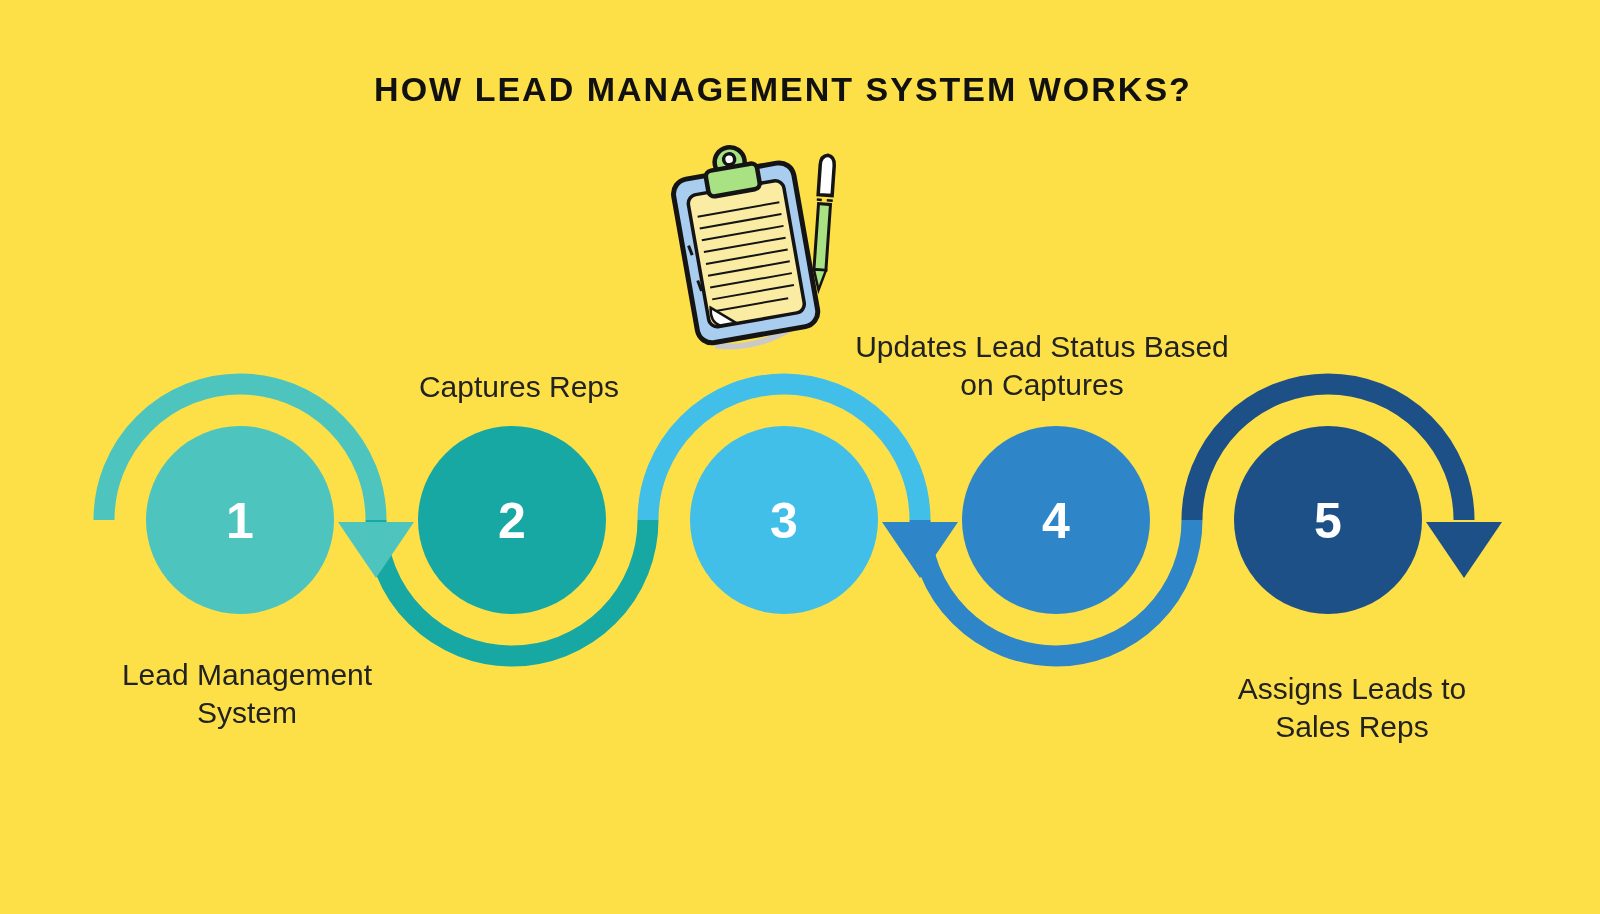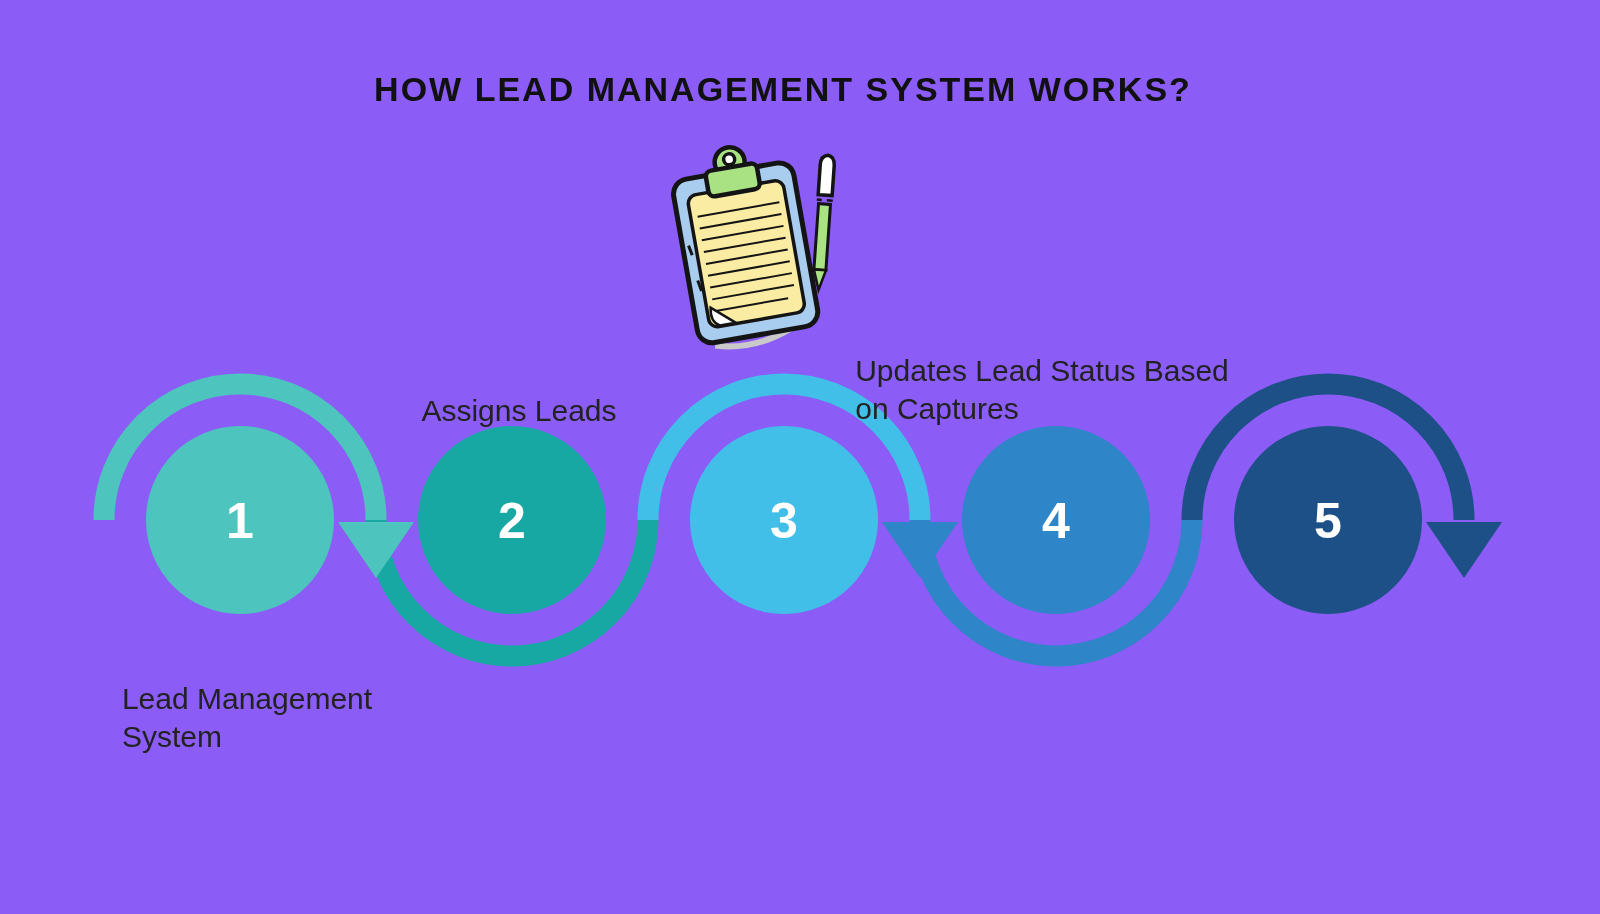--- a/index.html
+++ b/index.html
@@ -1,28 +1,28 @@
 <!DOCTYPE html>
 <html><head>
 <meta charset="utf-8">
 <style>
   html,body{margin:0;padding:0;background:#ffffff;}
   #canvas{
-    position:relative;width:1600px;height:914px;background:#8b5cf6;overflow:hidden;
+    position:relative;width:1600px;height:914px;background:#fde047;overflow:hidden;
     font-family:"Liberation Sans",sans-serif;
   }
   .title{
     position:absolute;top:70px;left:0;width:1566px;text-align:center;
     font-size:34px;font-weight:bold;letter-spacing:2px;color:#111111;white-space:nowrap;
   }
   .diagram-svg{position:absolute;left:0;top:0;}
   .icon-svg{position:absolute;left:650px;top:140px;}
   .step-label{
-    position:absolute;text-align:left;color:#222222;font-size:30px;line-height:38px;
-    transform:translateX(-50%);white-space:nowrap;margin-top:24px;
+    position:absolute;text-align:center;color:#222222;font-size:30px;line-height:38px;
+    transform:translateX(-50%);white-space:nowrap;
   }
   .num{
     font-family:"Liberation Sans",sans-serif;font-weight:bold;font-size:50px;fill:#ffffff;
   }
 </style>
 </head>
 <body>
 
 <div id="canvas">
 
@@ -90,28 +90,32 @@
     <circle cx="1328" cy="520" r="94" fill="#1D5087"></circle>
 
     <text class="num" x="240" y="538" text-anchor="middle">1</text>
     <text class="num" x="512" y="538" text-anchor="middle">2</text>
     <text class="num" x="784" y="538" text-anchor="middle">3</text>
     <text class="num" x="1056" y="538" text-anchor="middle">4</text>
     <text class="num" x="1328" y="538" text-anchor="middle">5</text>
   </svg>
 
   <div class="step-label" style="left:519px;top:368px;">
-    <div>Assigns Leads</div>
+    <div>Captures Reps</div>
   </div>
 
   <div class="step-label" style="left:1042px;top:328px;">
     <div>Updates Lead Status Based</div>
     <div>on Captures</div>
   </div>
 
   <div class="step-label" style="left:247px;top:656px;">
     <div>Lead Management</div>
     <div>System</div>
   </div>
 
 
+  <div class="step-label" style="left:1352px;top:670px;">
+    <div>Assigns Leads to</div>
+    <div>Sales Reps</div>
+  </div>
 
 </div>
 
 </body></html>

